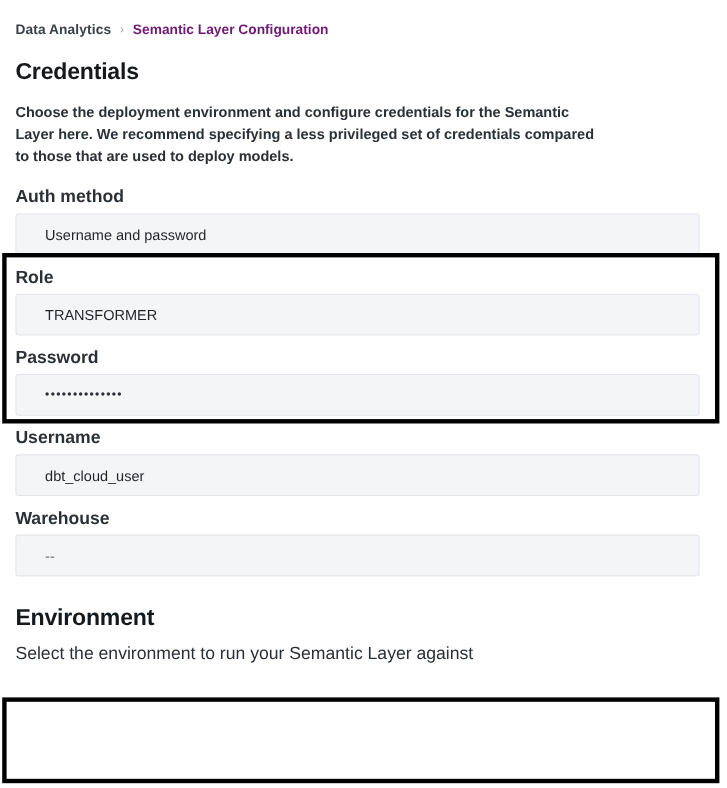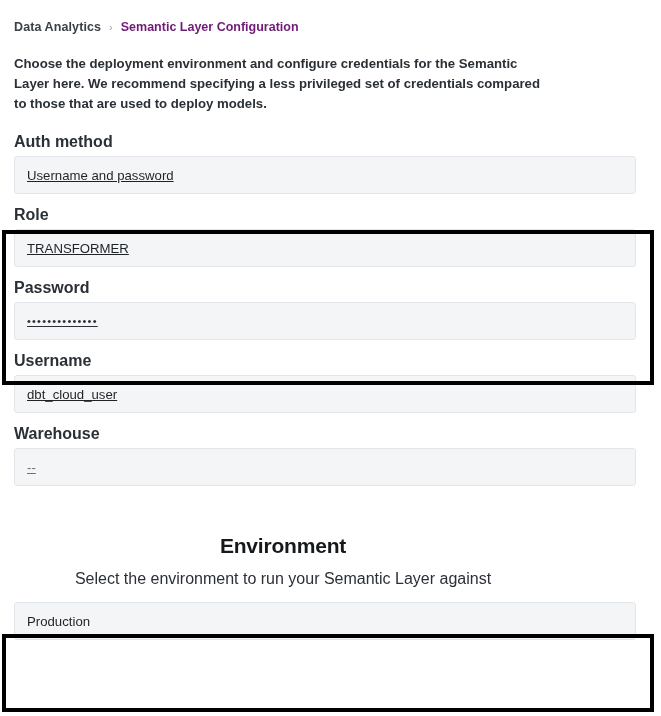--- a/index.html
+++ b/index.html
@@ -70,25 +70,24 @@
     display: block;
   }
   .field-input {
     height: 38px;
     box-sizing: border-box;
     background: #f4f5f7;
     border: 1px solid #e2e5e9;
     border-radius: 3px;
     display: flex;
     align-items: center;
-    padding: 0 12px;
+    padding: 0 26px;
     font-size: 13.2px;
     color: #1f2327;
     width: 622px;
-    text-decoration: underline;
   }
   .field-input.muted {
     color: #6b7178;
   }
   .dots {
     letter-spacing: 1.2px;
     font-size: 11px;
     color: #2b3036;
   }
   
@@ -105,22 +104,21 @@
     width: 652px;
     height: 155px;
   }
   #hl-environment {
     left: 2px;
     top: 634px;
     width: 652px;
     height: 78px;
   }
   .env-block {
-    margin-top: 48px;
-    text-align: center;
+    margin-top: 26px;
   }
   h2.env-title {
     font-size: 21px;
     font-weight: bold;
     margin: 0 0 12px 0;
     color: #16191c;
     letter-spacing: -0.2px;
   }
   p.env-desc {
     font-size: 16px;
@@ -145,20 +143,21 @@
 <body>
 
 <div class="page">
 
   <div class="breadcrumb">
     <a class="crumb-link" href="#">Data Analytics</a>
     <span class="crumb-sep">›</span>
     <span class="crumb-current">Semantic Layer Configuration</span>
   </div>
 
+  <h2 class="section-title">Credentials</h2>
   <p class="section-desc">Choose the deployment environment and configure credentials for the Semantic Layer here. We recommend specifying a less privileged set of credentials compared to those that are used to deploy models.</p>
 
   <div class="field">
     <span class="field-label">Auth method</span>
     <div class="field-input">Username and password</div>
   </div>
 
   <div class="field">
     <span class="field-label">Role</span>
     <div class="field-input">TRANSFORMER</div>
@@ -175,19 +174,18 @@
   </div>
 
   <div class="field">
     <span class="field-label">Warehouse</span>
     <div class="field-input muted">--</div>
   </div>
 
   <div class="env-block">
     <h2 class="env-title">Environment</h2>
     <p class="env-desc">Select the environment to run your Semantic Layer against</p>
-    <div class="env-select">Production</div>
   </div>
 
 </div>
 
 <div class="hl" id="hl-credentials"></div>
 <div class="hl" id="hl-environment"></div>
 
 </body></html>

